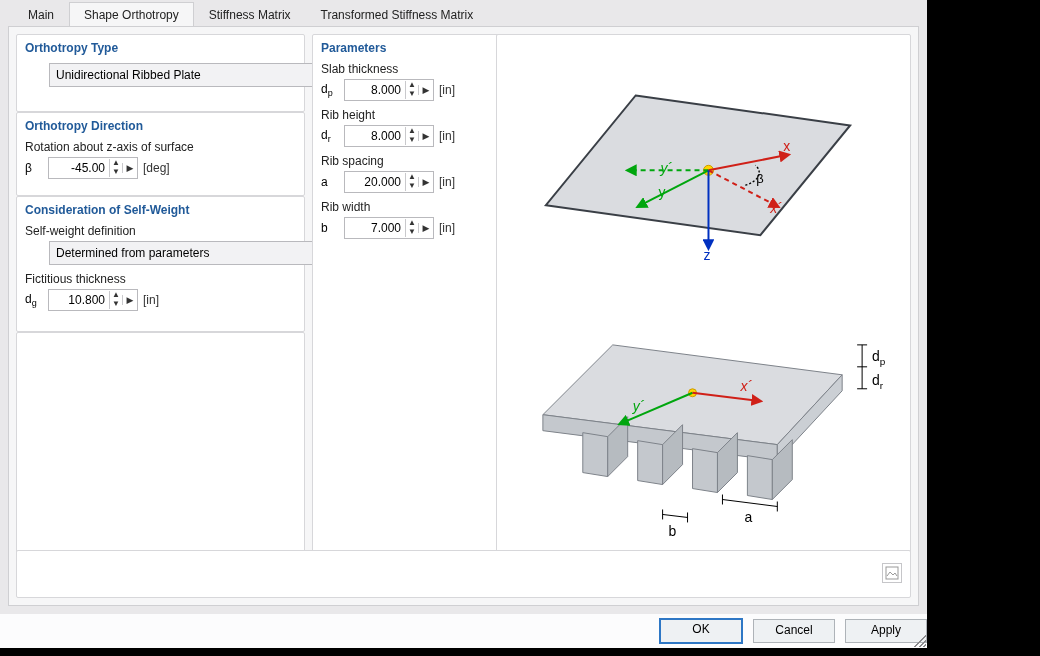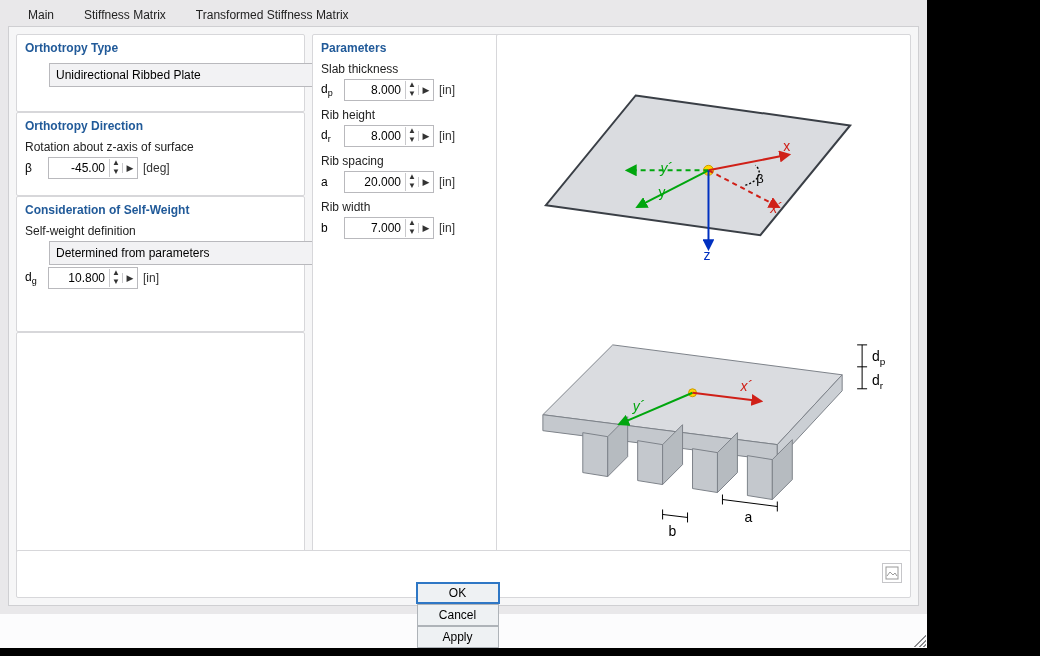--- a/index.html
+++ b/index.html
@@ -149,23 +149,22 @@
     font-size:9px; color:#333;
   }
   .unit { color:#333; }
 
   
   .dlg-buttons {
     position:absolute;
     left:0; right:0; top:614px;
     height:34px;
     display:flex; justify-content:flex-end; align-items:center;
-    padding-right:12px;
+    gap:10px;
     background:#fcfcfd;
-    flex-direction:column;
   }
   .btn {
     width:80px; height:22px;
     background:#eef1f3;
     border:1px solid #aeb3b8;
     text-align:center;
     line-height:20px;
     cursor:pointer;
   }
   .btn.primary {
@@ -183,20 +182,21 @@
 
   svg { display:block; }
 </style>
 </head>
 <body>
 
 <div class="app">
 
   <div class="tabs">
     <div class="tab">Main</div>
+    <div class="tab active">Shape Orthotropy</div>
     <div class="tab">Stiffness Matrix</div>
     <div class="tab">Transformed Stiffness Matrix</div>
   </div>
 
   <div class="content">
 
     <div class="col-left">
       <div class="panel panel-ortho-type">
         <div class="section-title">Orthotropy Type</div>
         <div style="height:8px"></div>
@@ -223,20 +223,21 @@
         </div>
       </div>
 
       <div class="panel panel-selfweight">
         <div class="section-title">Consideration of Self-Weight</div>
         <div class="field-label">Self-weight definition</div>
         <div class="combo">
           <span>Determined from parameters</span>
           <span class="chev">⌄</span>
         </div>
+        <div class="field-label">Fictitious thickness</div>
         <div class="spin-row">
           <span class="sym"><span>d</span><sub>g</sub></span>
           <div class="spin">
             <input type="text" value="10.800" style="">
             <div class="arrows">
                 <div>▲</div>
                 <div>▼</div>
               </div>
             <div class="play">▶</div>
           </div>

